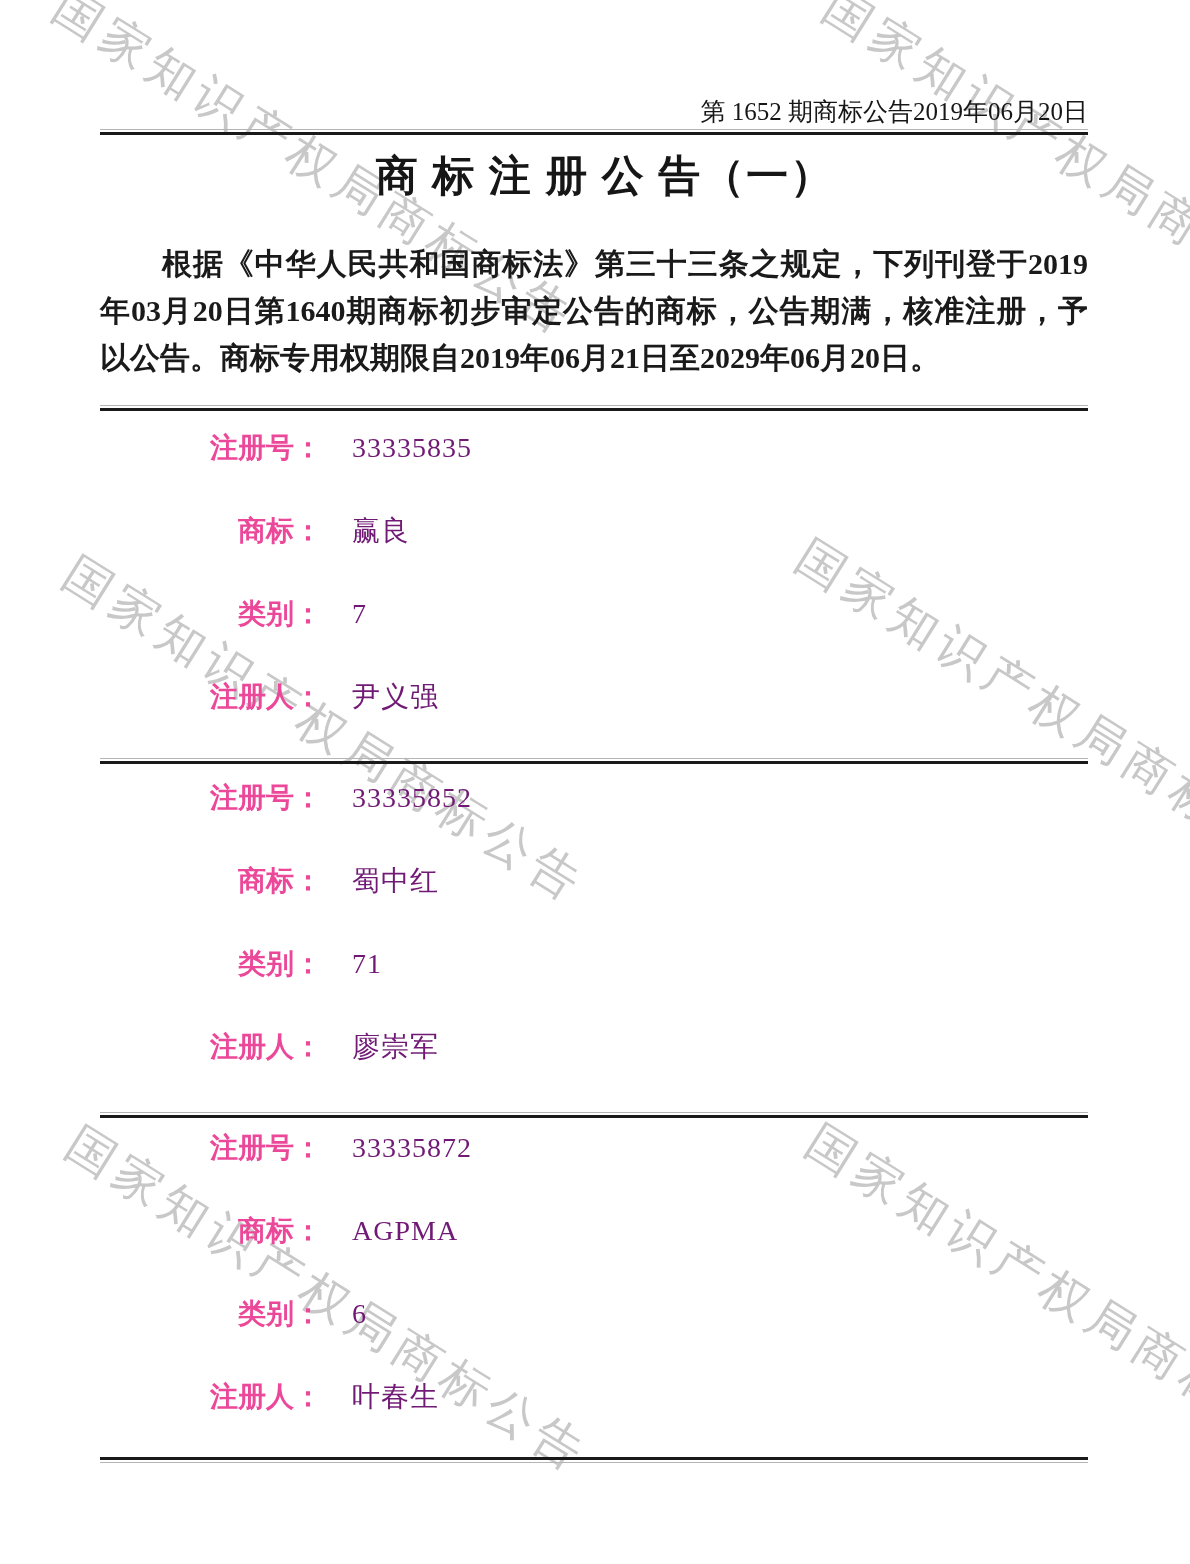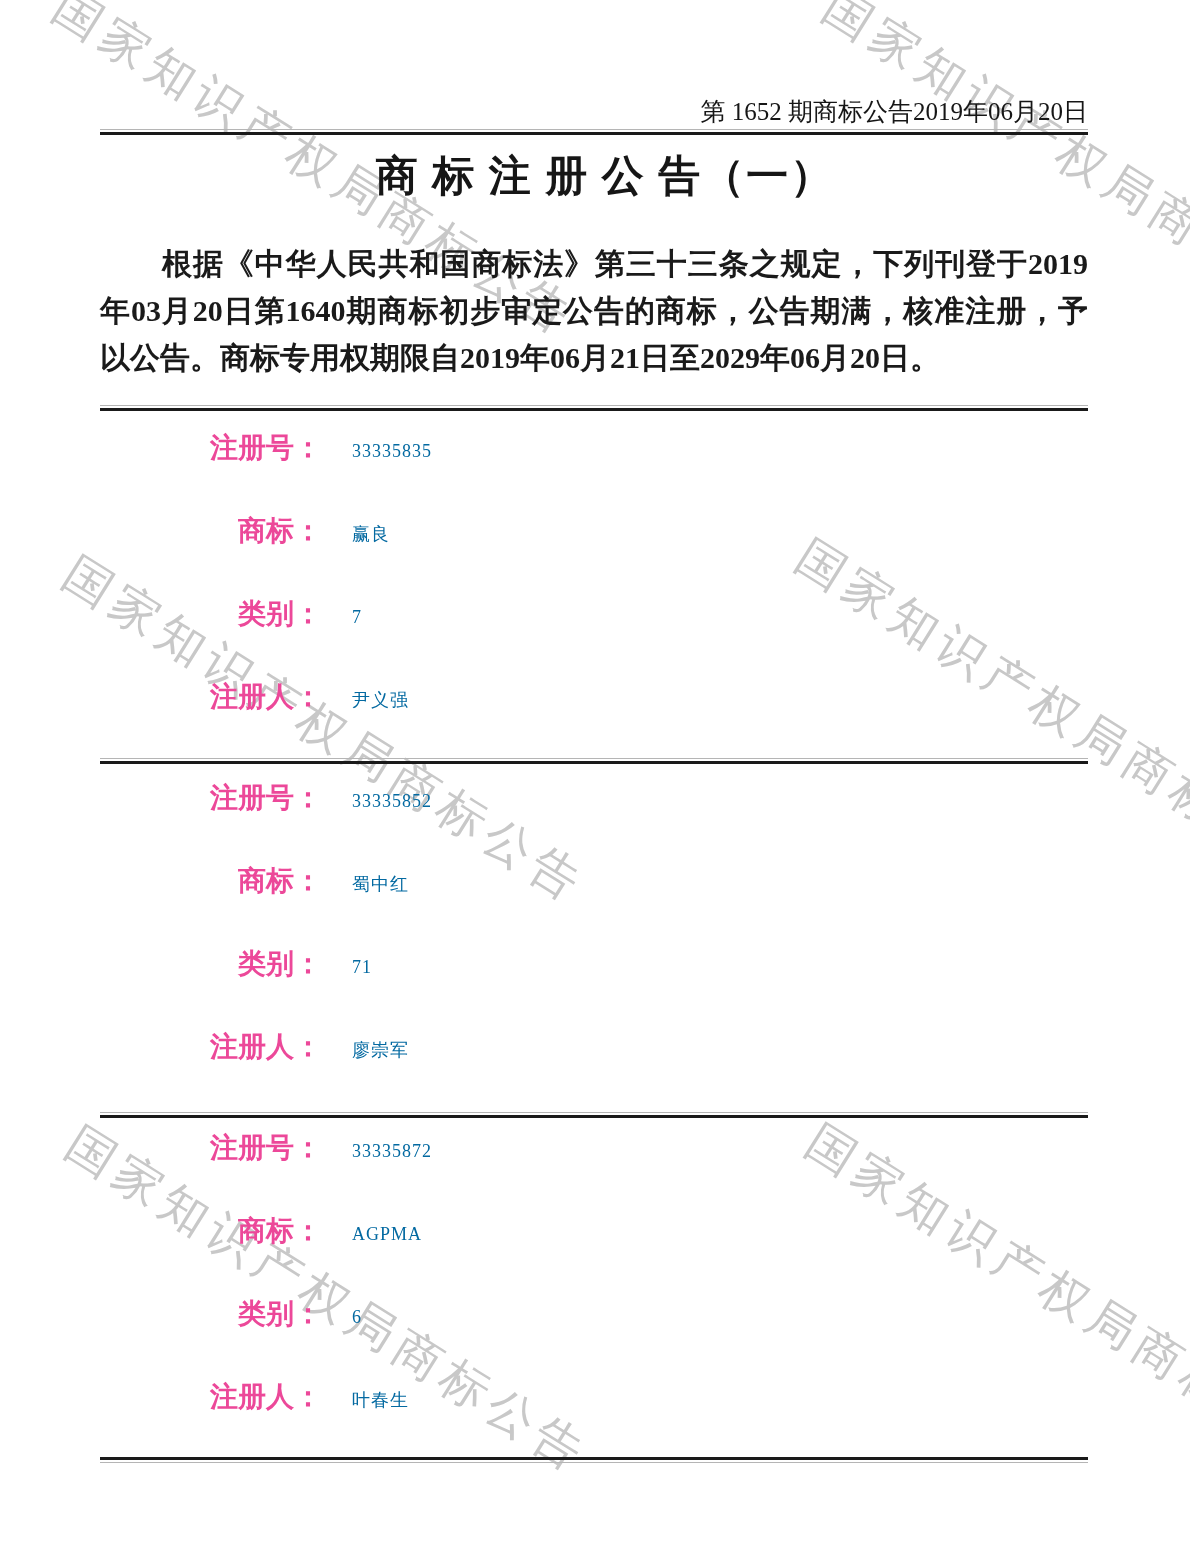--- a/index.html
+++ b/index.html
@@ -60,21 +60,21 @@
   
   .row{
     position:absolute;left:100px;width:988px;
     display:flex;align-items:baseline;z-index:1;line-height:1.2;
   }
   .lab{
     display:inline-block;width:222px;text-align:right;
     font-weight:bold;font-size:28px;color:#ec4899;
   }
   .val{
-    margin-left:30px;font-size:18px;color:#0369a1;letter-spacing:1px;
+    margin-left:30px;font-size:28px;color:#701a75;letter-spacing:1px;
   }
   
   .r1a{top:431px;} .r1b{top:514px;} .r1c{top:597px;} .r1d{top:680px;}
   
   .r2a{top:781px;} .r2b{top:864px;} .r2c{top:947px;} .r2d{top:1030px;}
   
   .r3a{top:1131px;} .r3b{top:1214px;} .r3c{top:1297px;} .r3d{top:1380px;}
 </style>
 </head>
 <body>

